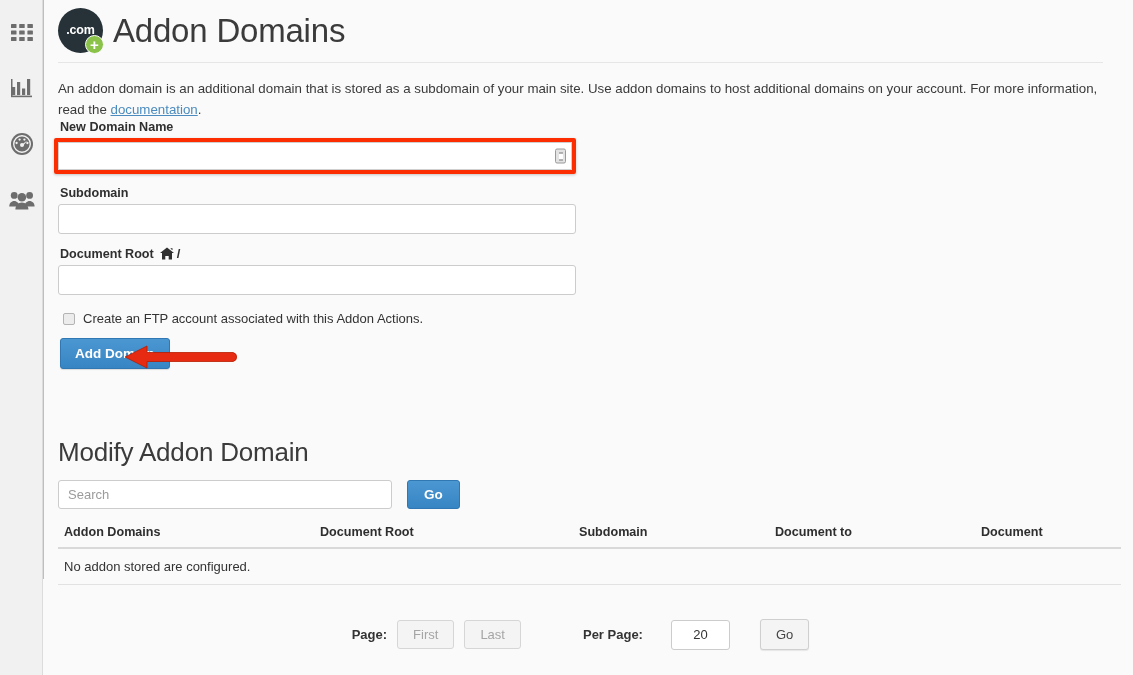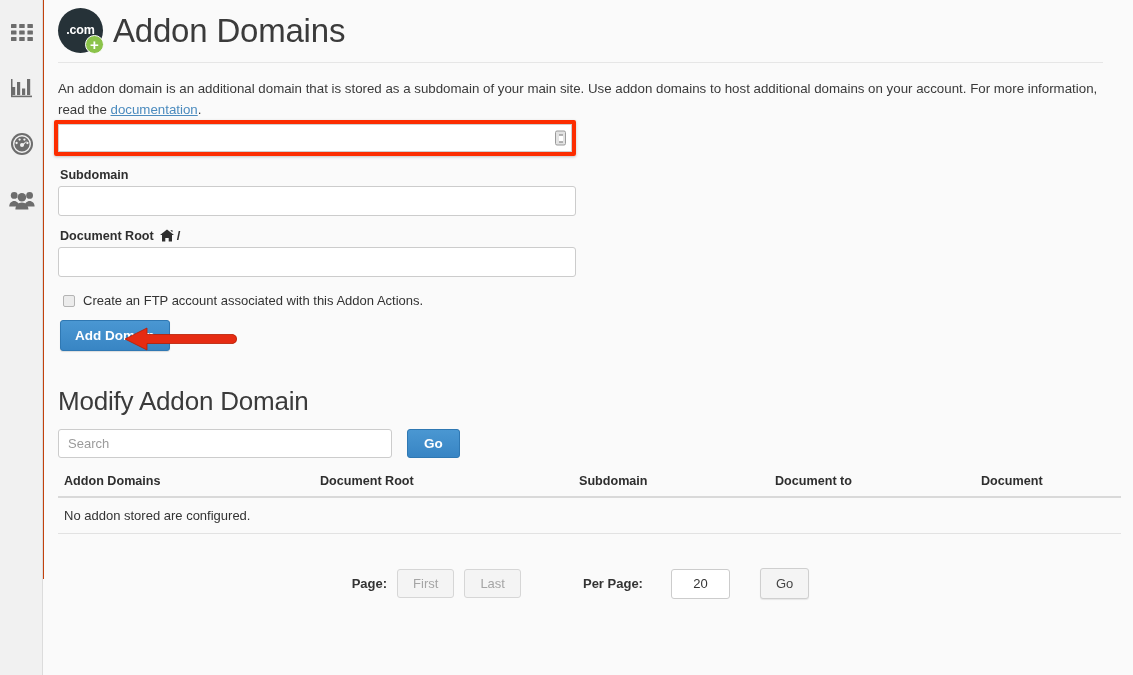--- a/index.html
+++ b/index.html
@@ -4,21 +4,21 @@
 <style>
   * { box-sizing: border-box; }
   html, body {
     margin: 0; padding: 0;
     width: 1133px; height: 675px;
     overflow: hidden;
     background: #fafafa;
     font-family: "Liberation Sans", sans-serif;
     color: #333;
   }
-  #app { position: relative; width: 1133px; height: 579px; background: #c2410c; }
+  #app { position: relative; width: 1133px; height: 579px; background: #5eead4; }
 
   
   #sidebar {
     position: absolute; left: 0; top: 0;
     width: 43px; height: 675px;
     background: #f1f1f1;
     border-right: 1px solid #dcdcdc;
   }
   .rail-item {
     width: 43px; height: 56px;
@@ -82,21 +82,21 @@
   }
   .intro a { color: #4b8bbe; }
 
   h2.section-title {
     font-size: 26px;
     font-weight: 300;
     color: #3b3b3b;
     margin: 27px 0 10px 0;
     letter-spacing: -0.2px;
   }
-  h2.section-title.modify { margin-top: 35px; margin-bottom: 12px; }
+  h2.section-title.modify { margin-top: 68px; margin-bottom: 12px; }
 
   .field-label {
     font-size: 12.6px;
     font-weight: bold;
     color: #2f2f2f;
     margin: 0 0 4px 2px;
     display: flex; align-items: center; gap: 2px;
   }
   .field-label .slash { font-weight: bold; font-size: 13px; }
 
@@ -355,20 +355,21 @@
       <h1 class="page-title">Addon Domains</h1>
     </div>
 
     
     <p class="intro"><span>An addon domain is an additional domain that is stored as a subdomain of your main site. Use addon domains to host additional domains on your account. For more information, read the </span><a href="#">documentation</a><span>.</span></p>
 
     
 
     
     <div class="field-row">
+      <div class="field-label">New Domain Name</div>
       <div class="highlight-wrap">
         <input class="text-input" type="text" placeholder="" style="">
         <span class="inline-widget-icon">
             <i></i>
           </span>
       </div>
     </div>
 
     
     <div class="field-row">

